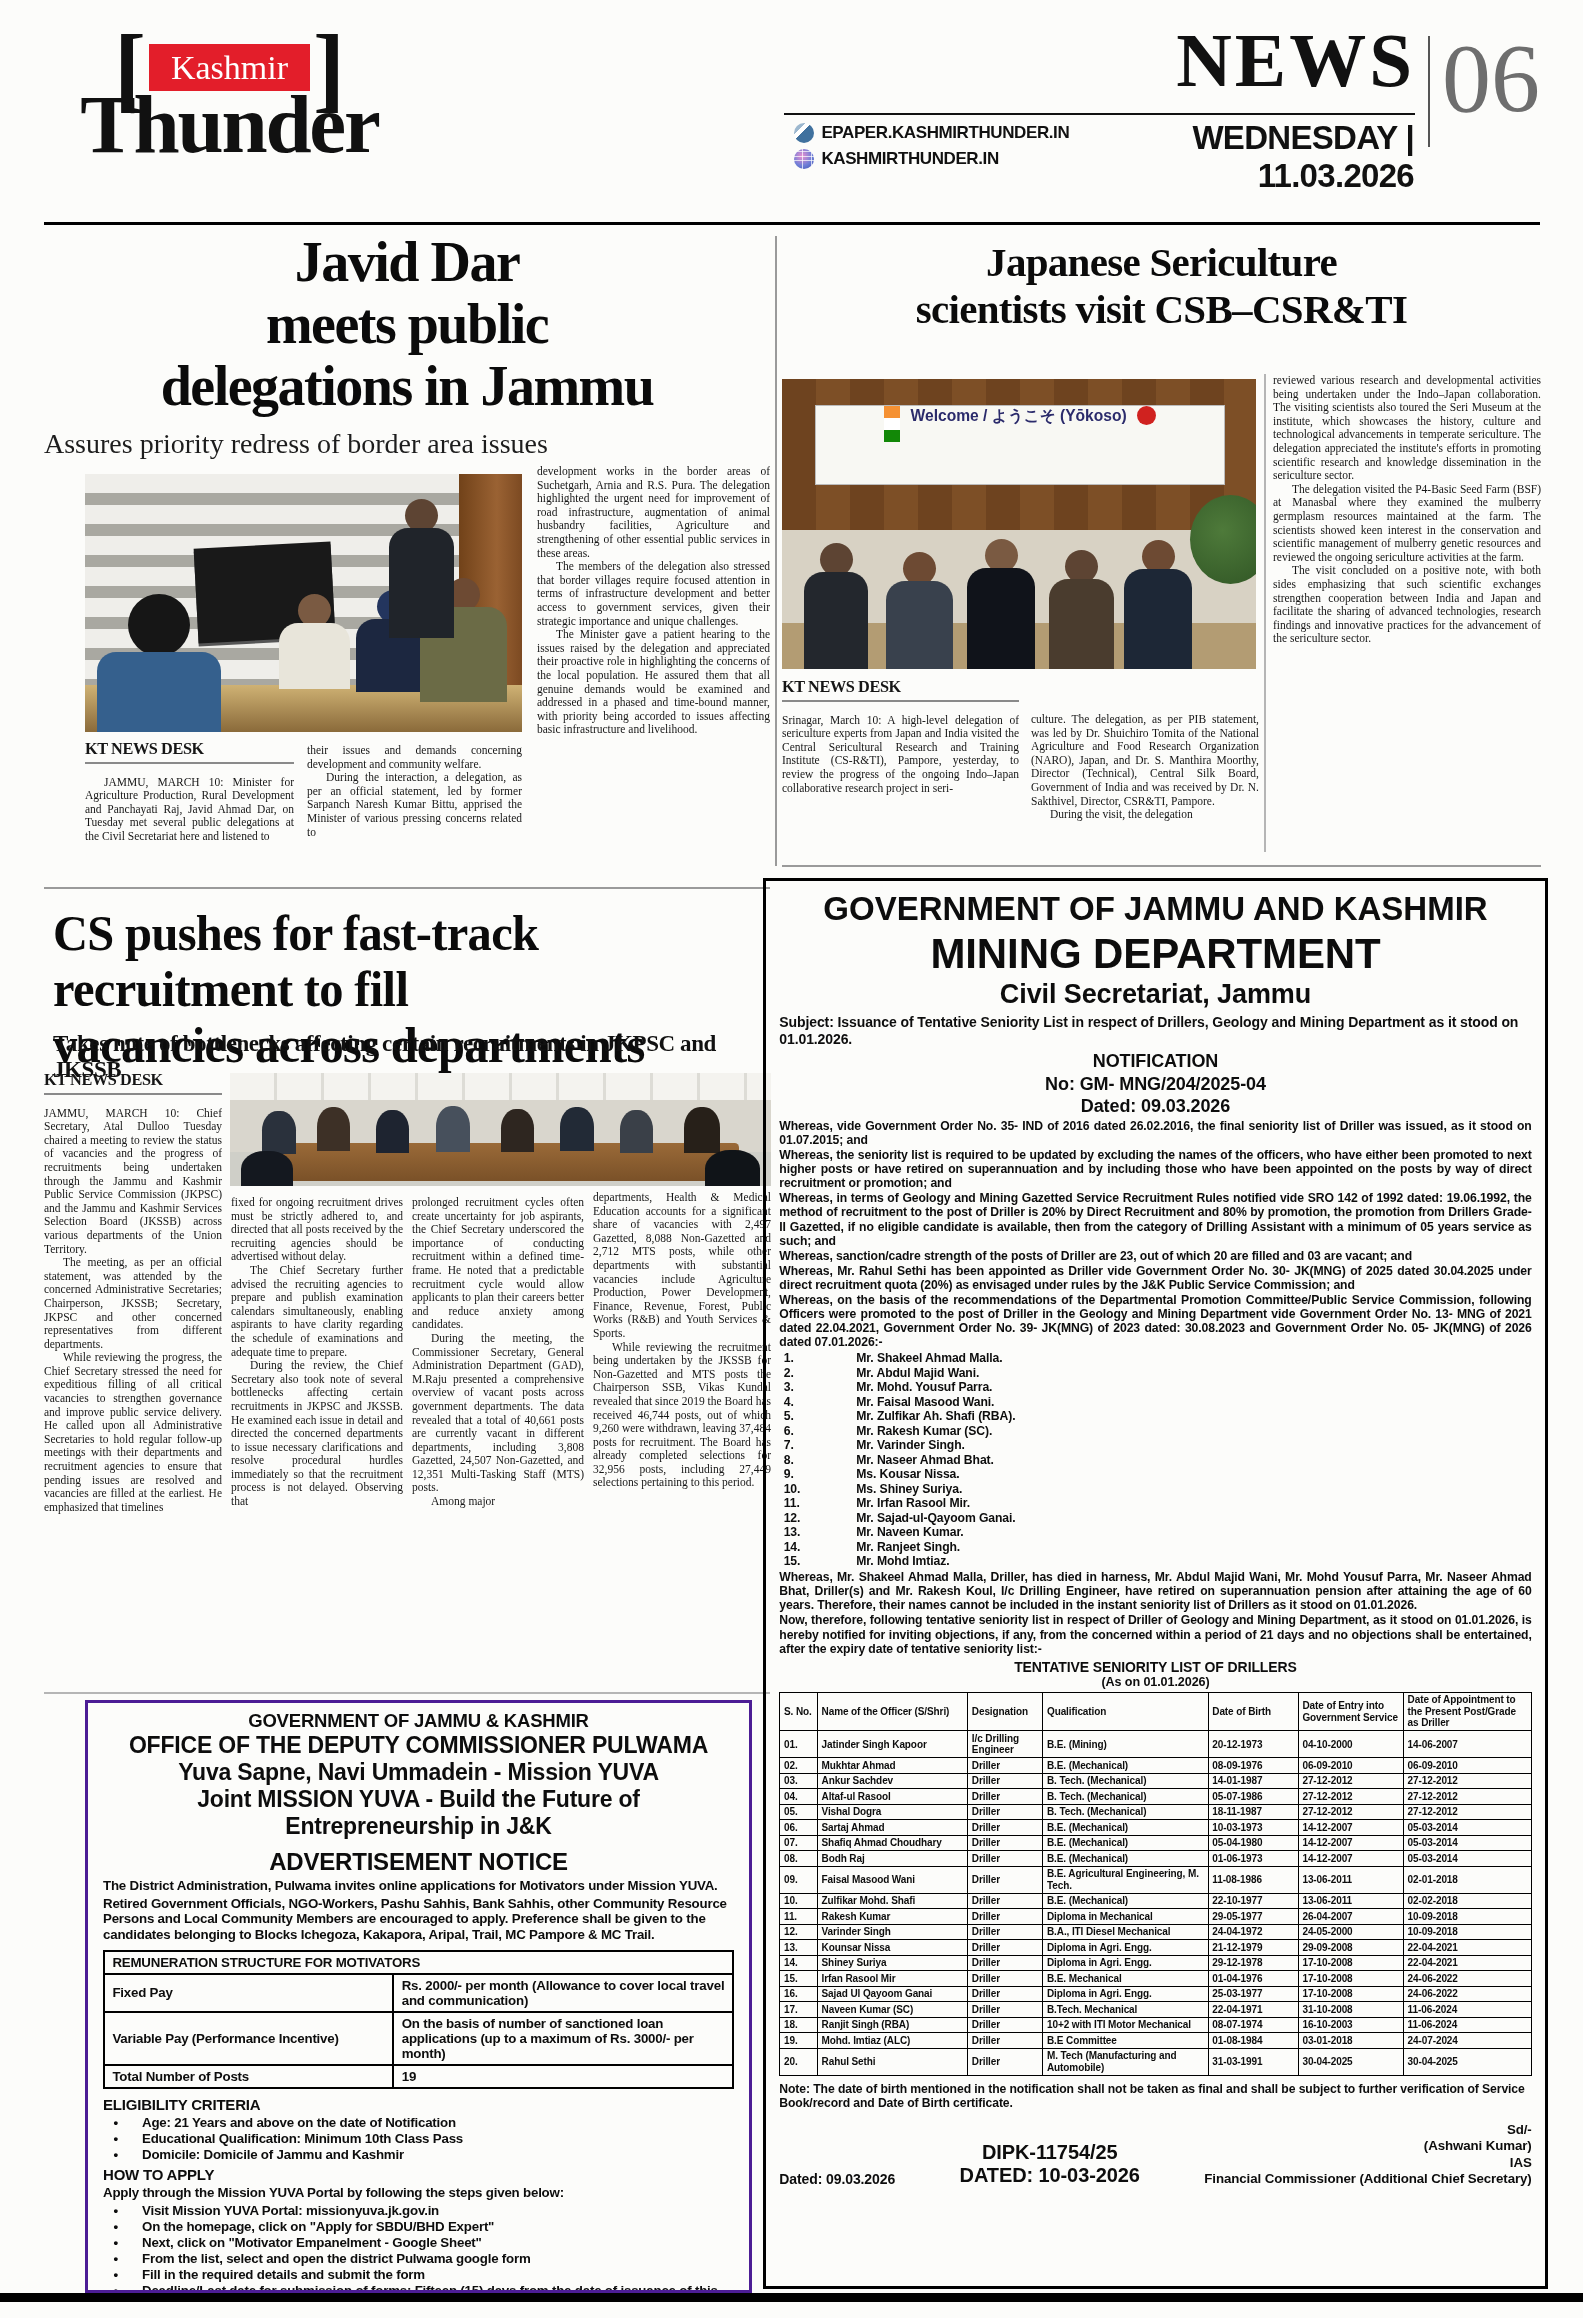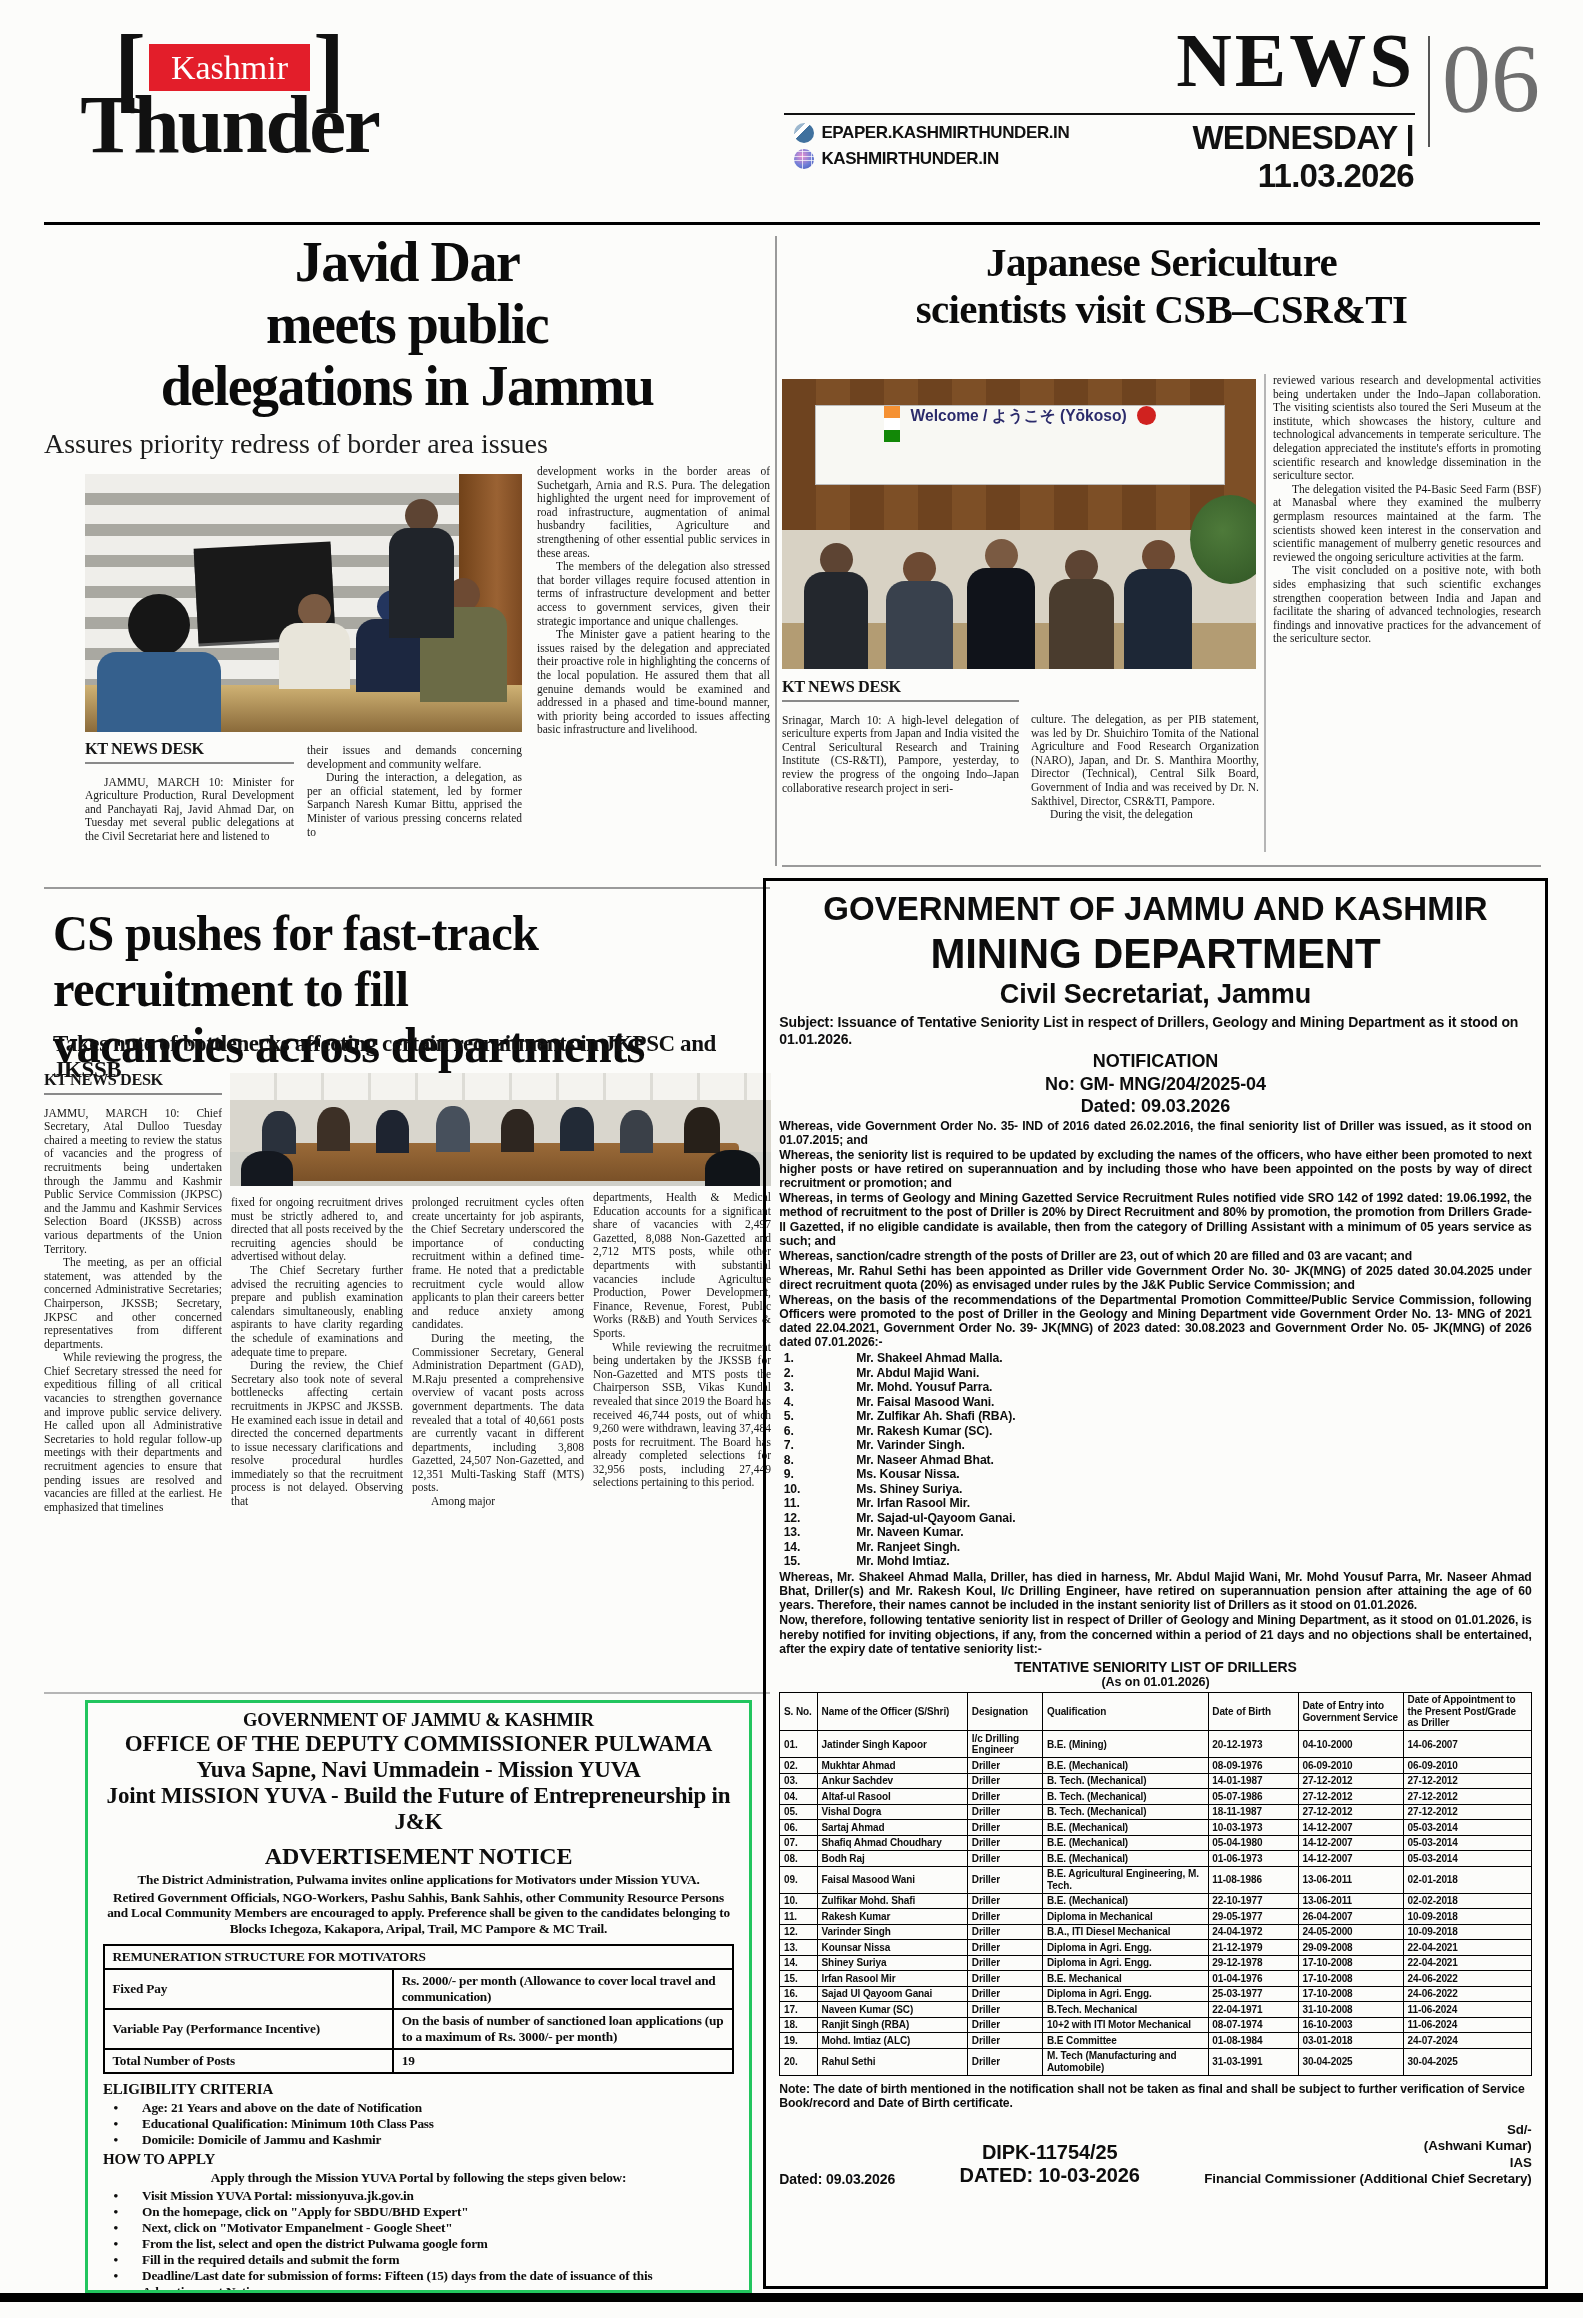--- a/index.html
+++ b/index.html
@@ -80,27 +80,27 @@
   .p2-flag{width:16.3px;height:36px;background:linear-gradient(180deg,#f59133 0 33%,#fff 33% 66%,#128807 66%);}
   .p2-sun{width:19px;height:19px;border-radius:50%;background:#d0221f;}
   .p2-plant{right:-15px;top:40%;width:81px;height:89px;border-radius:50%;background:radial-gradient(circle at 40% 40%,#4e7a3a,#2f5424);}
   .a3-photo{left:230px;top:1073px;width:541px;height:113px;}
   .p3-ceiling{left:0;top:0;width:100%;height:24%;background:repeating-linear-gradient(90deg,#f4f3ef 0 44px,#dddcd6 44px 47px);}
   .p3-wall{left:0;top:24%;width:100%;height:46%;background:#d9d6cd;}
   .p3-table{left:6%;bottom:4%;width:88%;height:34%;background:linear-gradient(180deg,#9a6a38,#7a5128);border-radius:4.4px;}
   .mini{position:absolute;border-radius:45% 45% 0 0;}
 
   
-  .advert{left:85px;top:1700px;width:667px;height:593px;border:3px solid #22c55e;box-sizing:border-box;padding:7.4px 15px;font-family:Liberation Serif, serif;font-weight:700;color:#0d0d0d;overflow:hidden;letter-spacing:-0.2px;}
+  .advert{left:85px;top:1700px;width:667px;height:593px;border:3px solid #4c1d95;box-sizing:border-box;padding:7.4px 15px;font-family:Liberation Sans, sans-serif;font-weight:700;color:#0d0d0d;overflow:hidden;letter-spacing:-0.2px;}
   .adv-c{text-align:center;margin:0;}
   .adv-gov{font-size:18.5px;}
   .adv-office{font-size:23px;}
   .adv-tag{font-size:23px;}
   .adv-notice{font-size:24px;margin-top:7.4px;}
-  .adv-p{font-size:13.3px;line-height:15.6px;text-align:center;margin:2.2px 0;}
+  .adv-p{font-size:13.3px;line-height:15.6px;text-align:left;margin:2.2px 0;}
   .adv-table{width:100%;border-collapse:collapse;margin:7.4px 0;font-size:13.3px;}
   .adv-table th,.adv-table td{border:2.2px solid #000;padding:3px 7.4px;text-align:left;font-weight:700;}
   .adv-table td:first-child{width:46%;}
   .adv-h{font-size:15px;margin:3px 0 1.5px;}
   ul.adv-list{list-style:none;margin:0;padding:0;}
   ul.adv-list li{position:relative;padding-left:39px;font-size:13.3px;line-height:16px;}
   ul.adv-list li:before{content:"•";position:absolute;left:10.4px;}
 
   
   .mining{left:763px;top:878px;width:785px;height:1411px;border:3.7px solid #000;box-sizing:border-box;padding:9px 13.3px;font-family:"Liberation Sans",sans-serif;font-weight:700;color:#0d0d0d;overflow:hidden;letter-spacing:-0.1px;}

